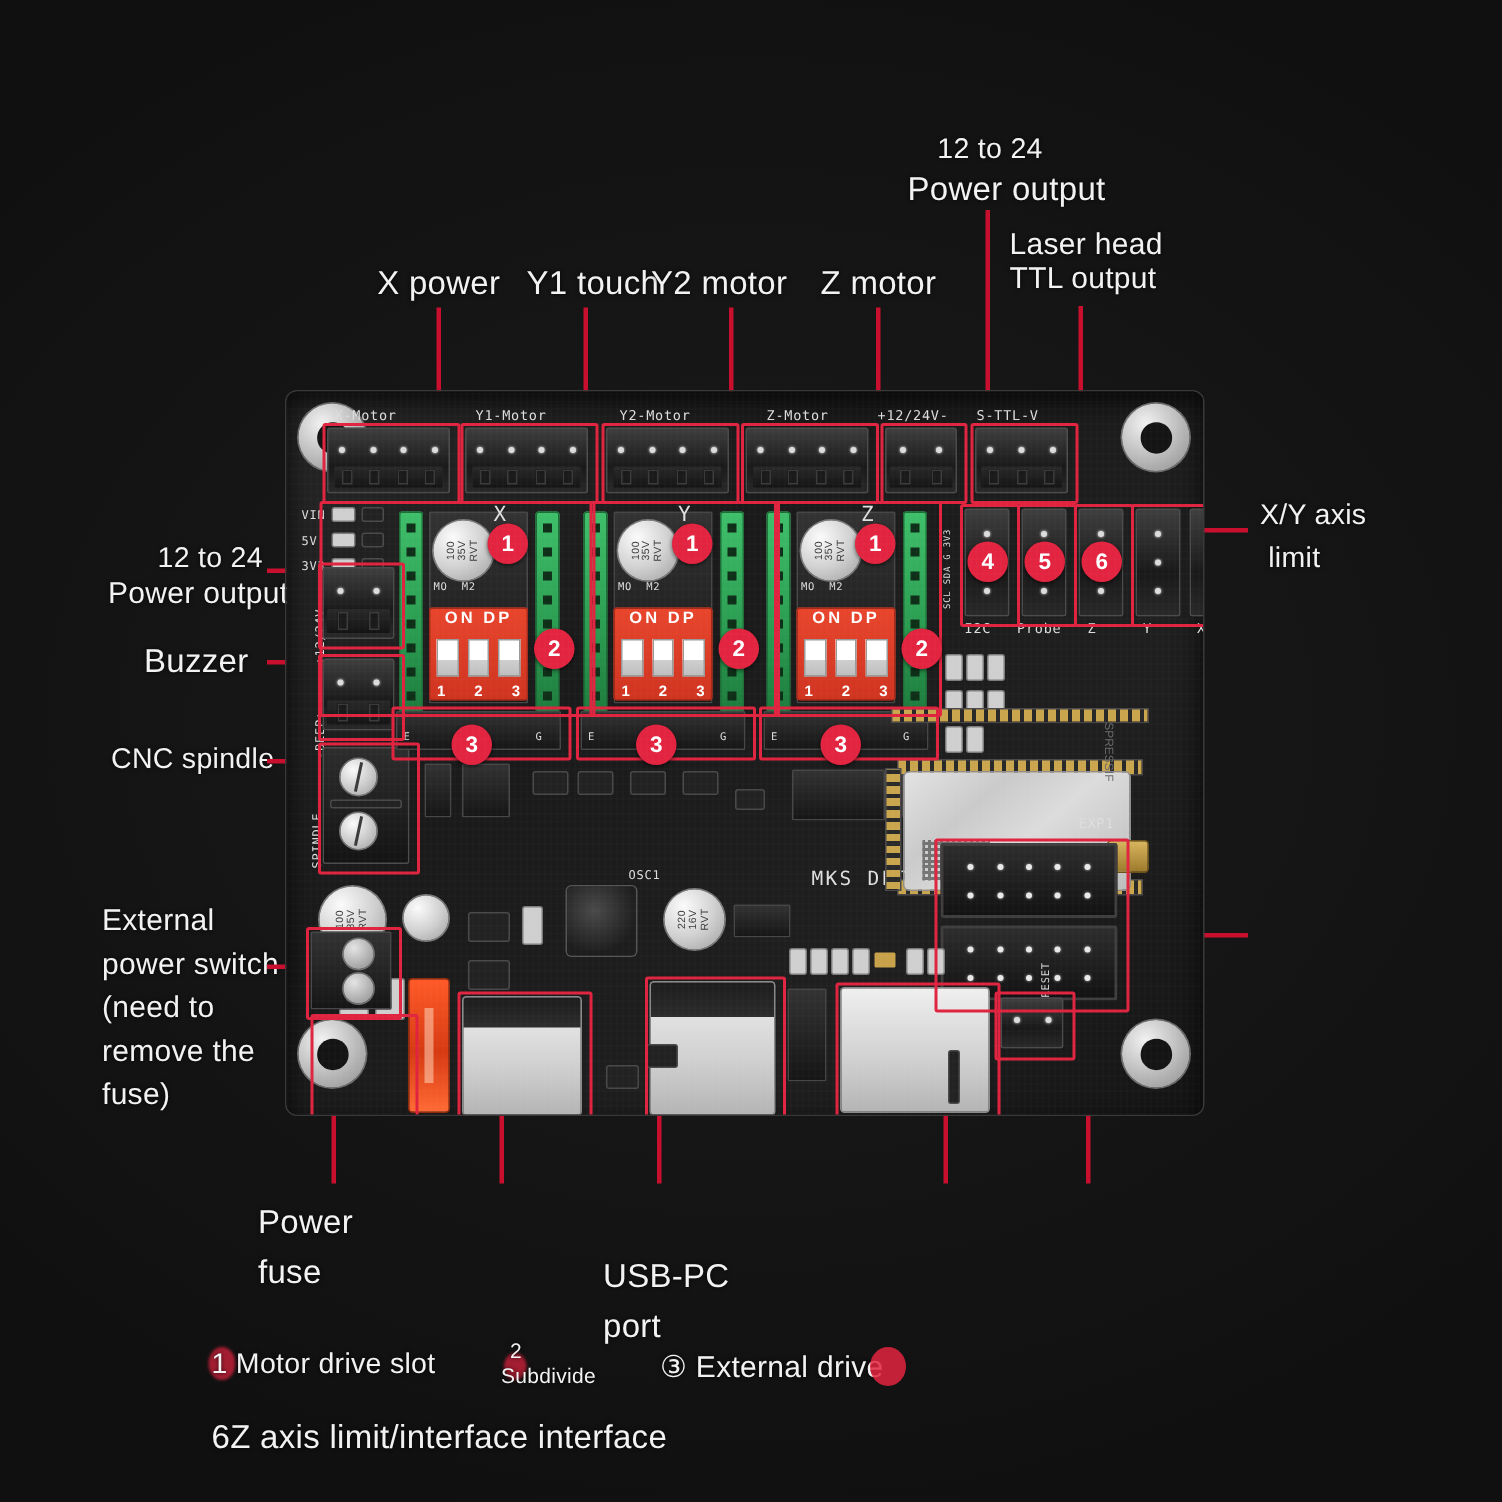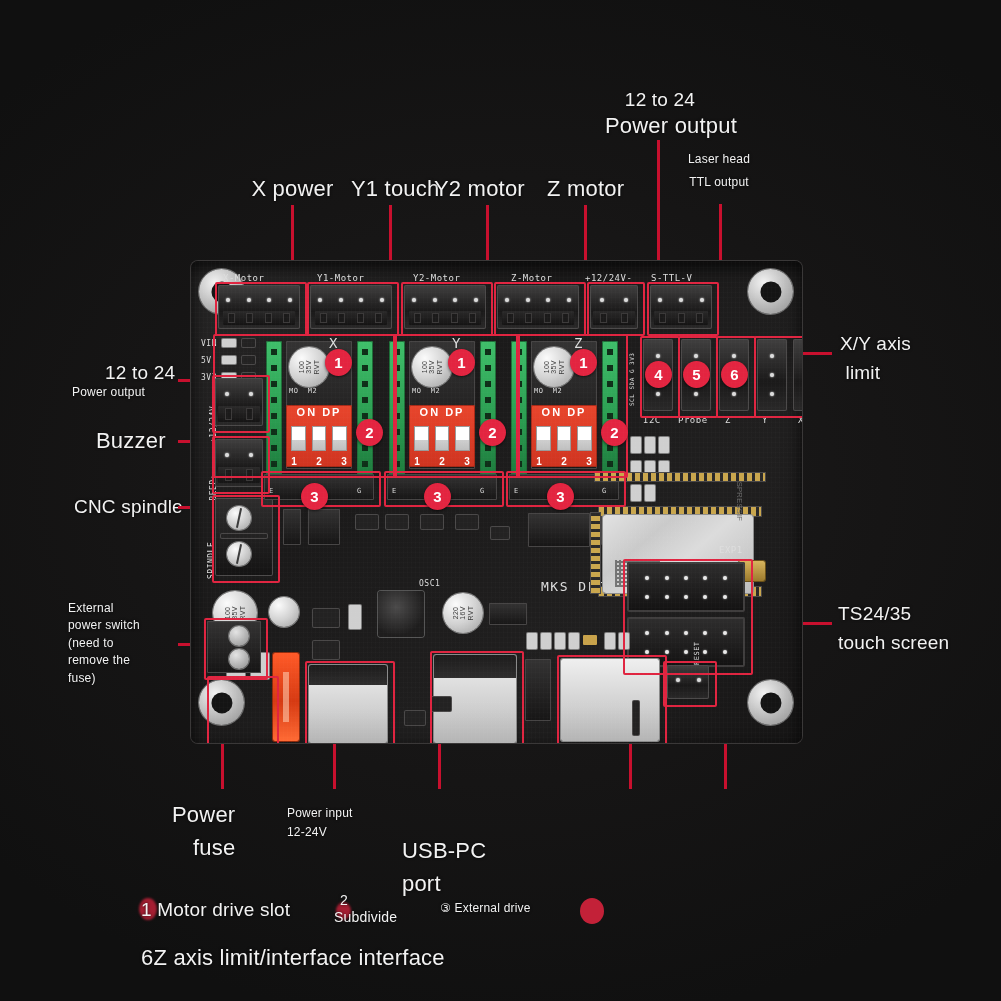--- a/index.html
+++ b/index.html
@@ -12,21 +12,21 @@
   #stage{position:absolute;inset:0;
     background:
       radial-gradient(ellipse 70% 55% at 50% 48%, #1d1c1c 0%, #161515 55%, #101010 100%);
   }
 
   
   .lbl{position:absolute;white-space:pre;line-height:1.18;letter-spacing:.2px;
        color:#f2f2f2;text-shadow:0 0 3px rgba(0,0,0,.8);}
   .lbl.big{font-size:22px;}
   .lbl.med{font-size:19px;}
-  .lbl.sm{font-size:12px;}
+  .lbl.sm{font-size:20px;}
   .lbl.xs{font-size:14px;}
   .lbl.ctr{text-align:center;}
 
   
   .ldr{position:absolute;background:#c8102e;}
   .ldr.v{width:3px;}
   .ldr.h{height:3px;}
 
   
   #pcb{position:absolute;left:191px;top:261px;width:611px;height:482px;
@@ -193,30 +193,26 @@
 remove the
 fuse)</div>
 
   <div class="ldr h" style="left:178px;top:379px;width:36px;"></div>
   <div class="ldr h" style="left:178px;top:440px;width:36px;"></div>
   <div class="ldr h" style="left:178px;top:506px;width:36px;"></div>
   <div class="ldr h" style="left:178px;top:643px;width:36px;"></div>
 
   <div class="lbl med" style="left:840px;top:330px;line-height:1.5;">X/Y axis
  limit</div>
-  <div class="lbl med" style="left:838px;top:600px;line-height:1.5;">TS24/35
-touch screen</div>
 
   <div class="ldr h" style="left:800px;top:352px;width:32px;"></div>
   <div class="ldr h" style="left:800px;top:622px;width:32px;"></div>
 
-  <div class="lbl big" style="left:172px;top:798px;line-height:1.5;text-align:right;">Power
+  <div class="lbl big" style="left:172px;top:798px;line-height:1.5;">Power
 fuse</div>
-  <div class="lbl sm" style="left:287px;top:804px;line-height:1.6;">Power input
-12-24V</div>
   <div class="lbl big" style="left:402px;top:834px;line-height:1.5;">USB-PC
 port</div>
 
   <div class="ldr v" style="left:221px;top:743px;height:46px;"></div>
   <div class="ldr v" style="left:333px;top:743px;height:46px;"></div>
   <div class="ldr v" style="left:438px;top:743px;height:46px;"></div>
   <div class="ldr v" style="left:629px;top:743px;height:46px;"></div>
   <div class="ldr v" style="left:724px;top:743px;height:46px;"></div>
 
   <div class="blob soft" style="left:139px;top:898px;width:18px;height:22px;"></div>

